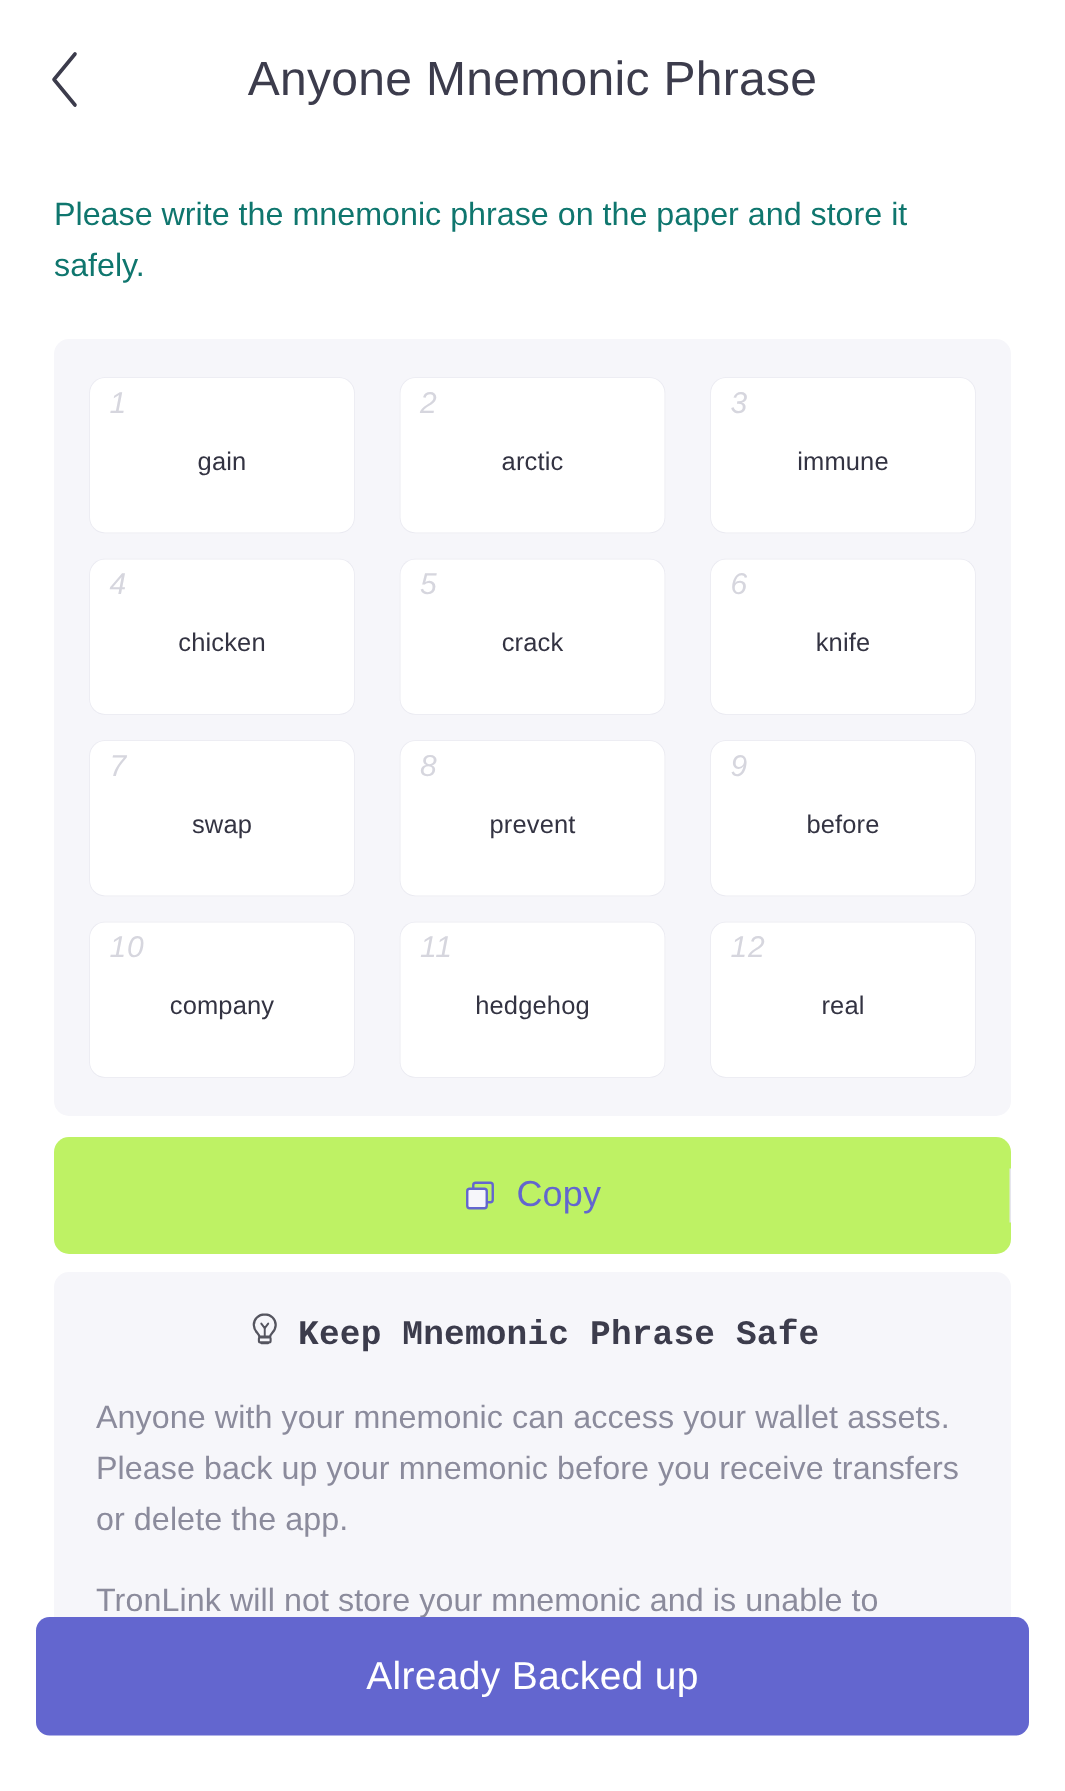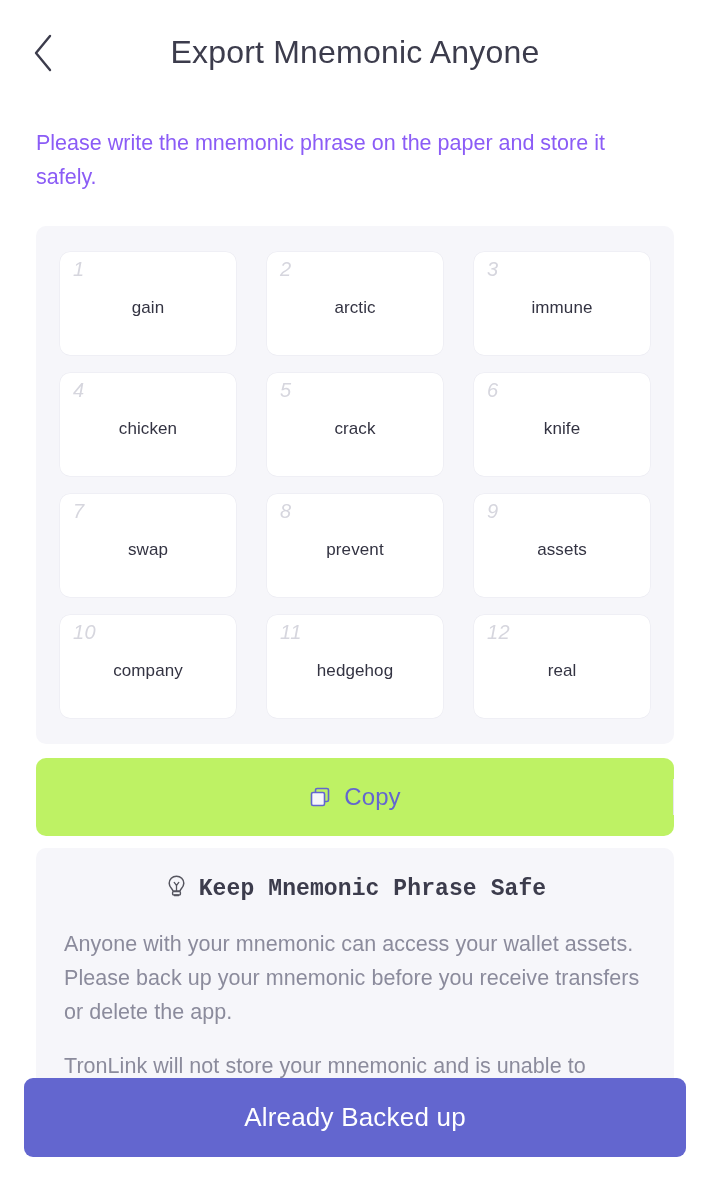--- a/index.html
+++ b/index.html
@@ -48,21 +48,21 @@
     letter-spacing: 0.2px;
     color: #3c3c4c;
     line-height: 1;
   }
 
   
   .intro {
     padding: 22px 36px 0 36px;
     font-size: 21.5px;
     line-height: 34px;
-    color: #8b5cf6;
+    color: #0f766e;
     max-width: 680px;
   }
 
   
   .grid-panel {
     margin: 32px 36px 0 36px;
     background: #f6f6fa;
     border-radius: 10px;
     padding: 26px 24px 26px 24px;
   }
@@ -200,21 +200,21 @@
 <body>
 
 <div class="header">
   <button class="back-btn">
     <span>
       <svg width="22" height="40" viewBox="0 0 22 40" fill="none" aria-hidden="true">
         <path d="M18 3 L4 20 L18 37" stroke="#3c3c4c" stroke-width="2.4" stroke-linecap="round" stroke-linejoin="round" fill="none"></path>
       </svg>
     </span>
   </button>
-  <h1 class="page-title">Export Mnemonic Anyone</h1>
+  <h1 class="page-title">Anyone Mnemonic Phrase</h1>
 </div>
 
 <p class="intro">Please write the mnemonic phrase on the paper and store it safely.</p>
 
 <section class="grid-panel">
   <div class="word-grid">
 
     <div class="word-card">
       <span class="word-index">1</span>
       <span class="word-text">gain</span>
@@ -244,21 +244,21 @@
     <div class="word-card">
       <span class="word-index">7</span>
       <span class="word-text">swap</span>
     </div>
     <div class="word-card">
       <span class="word-index">8</span>
       <span class="word-text">prevent</span>
     </div>
     <div class="word-card">
       <span class="word-index">9</span>
-      <span class="word-text">assets</span>
+      <span class="word-text">before</span>
     </div>
 
     <div class="word-card">
       <span class="word-index">10</span>
       <span class="word-text">company</span>
     </div>
     <div class="word-card">
       <span class="word-index">11</span>
       <span class="word-text">hedgehog</span>
     </div>

